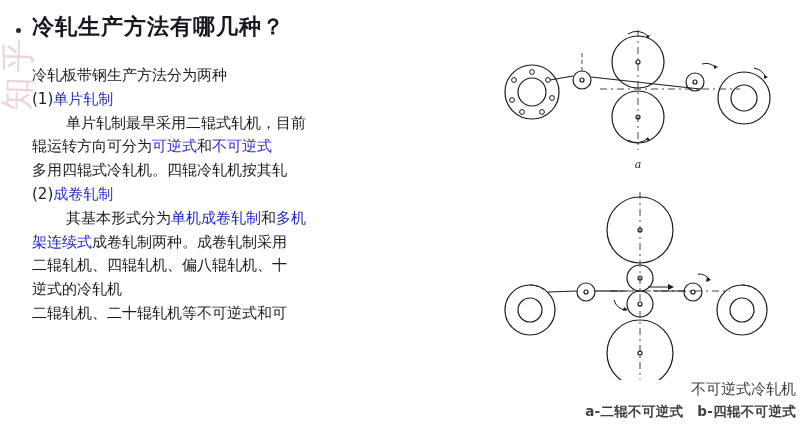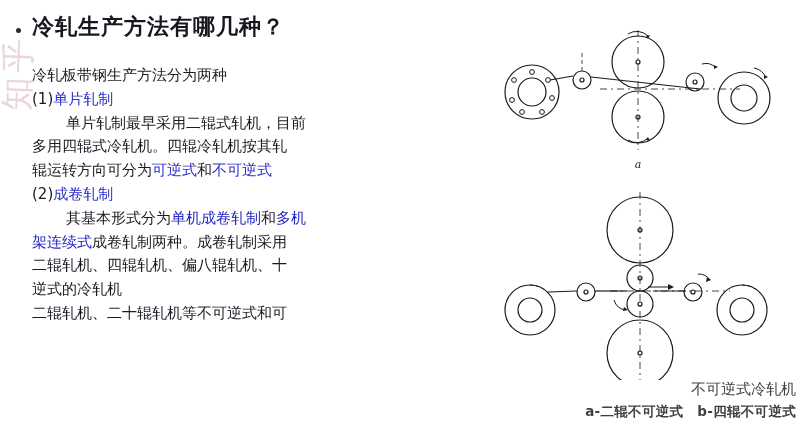--- a/index.html
+++ b/index.html
@@ -115,24 +115,24 @@
 
   <div class="bullet-dot"></div>
   <div class="title">冷轧生产方法有哪几种？</div>
 
   <div class="body-col">
     <p>冷轧板带钢生产方法分为两种</p>
     <p>
       <span>(1)</span><span class="blue">单片轧制</span>
     </p>
     <p class="indent">单片轧制最早采用二辊式轧机，目前</p>
+    <p>
+      <span>辊运转方向可分为</span><span class="blue">可逆式</span><span>和</span><span class="blue">不可逆式</span>
+    </p>
     <p>多用四辊式冷轧机。四辊冷轧机按其轧</p>
-    <p>
-      <span>辊运转方向可分为</span><span class="blue">可逆式</span><span>和</span><span class="blue">不可逆式</span>
-    </p>
     <p>
       <span>(2)</span><span class="blue">成卷轧制</span>
     </p>
     <p class="indent">
       <span>其基本形式分为</span><span class="blue-strong">单机成卷轧制</span><span>和</span><span class="blue-strong">多机</span>
     </p>
     <p>
       <span class="blue-strong">架连续式</span><span>成卷轧制两种。成卷轧制采用</span>
     </p>
     <p>二辊轧机、四辊轧机、偏八辊轧机、十</p>

